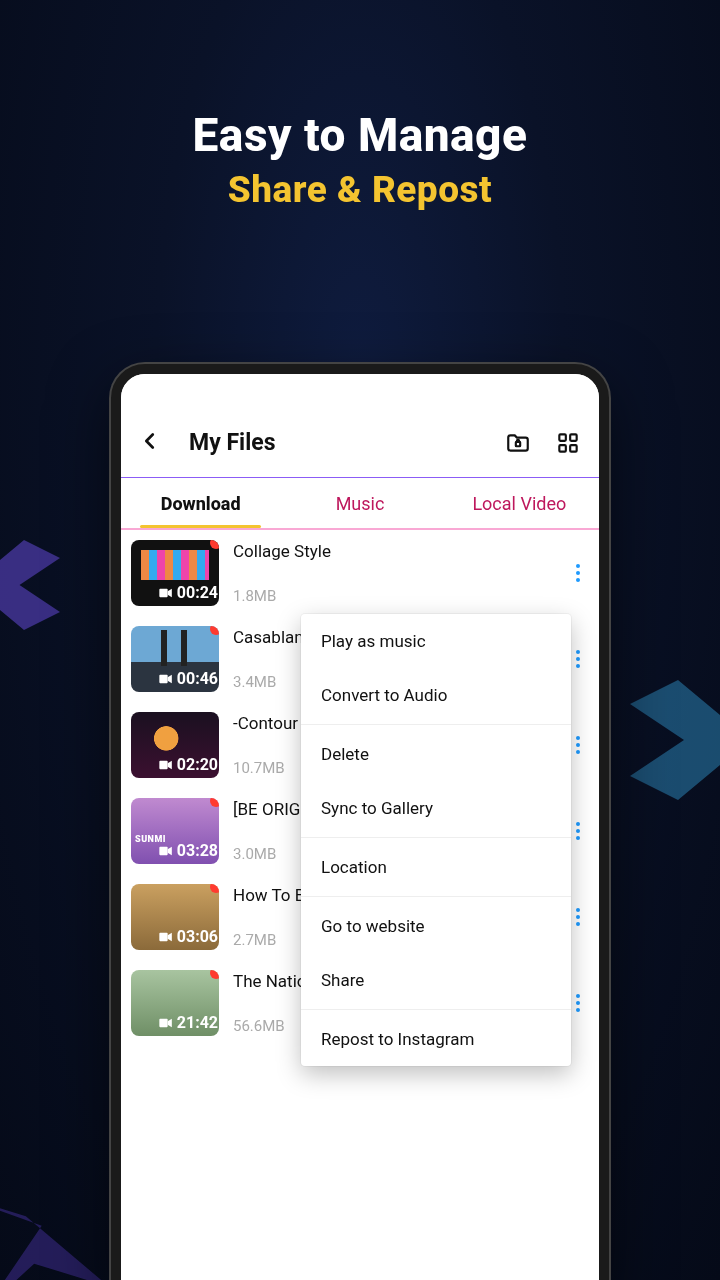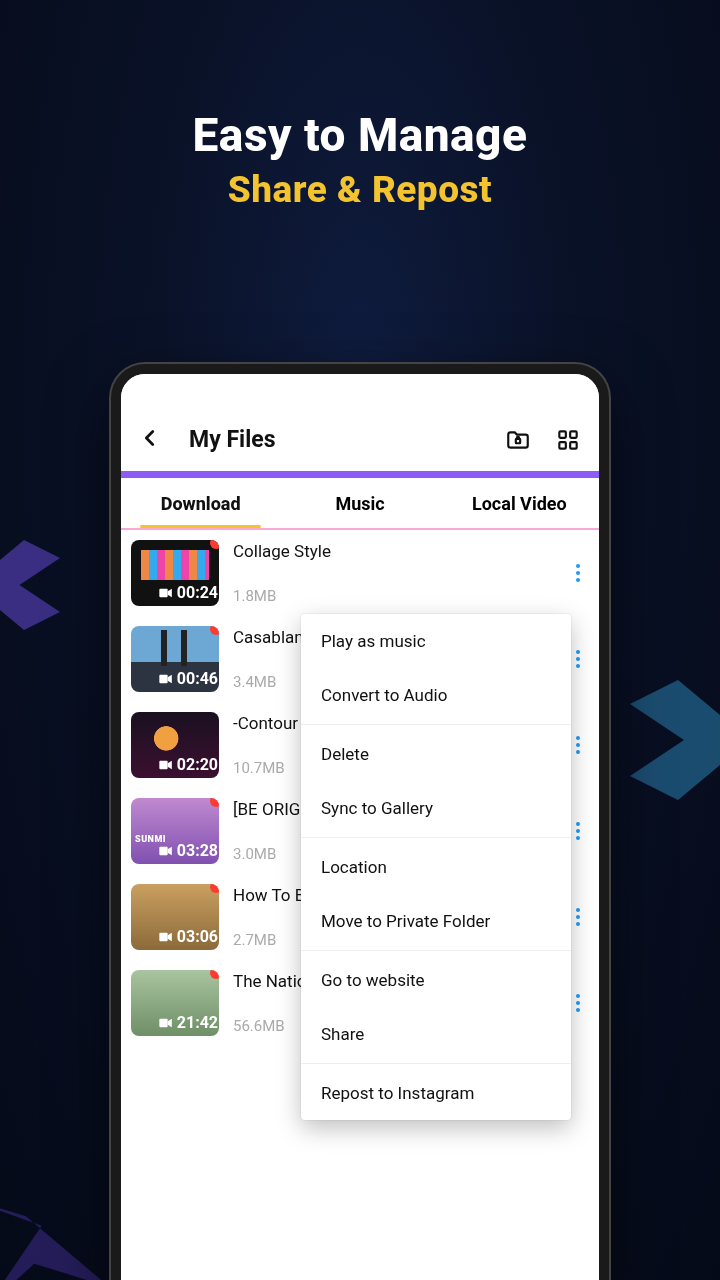--- a/index.html
+++ b/index.html
@@ -55,35 +55,35 @@
   .screen {
     position: absolute; top: 0; left: 0; right: 0; bottom: 0;
     background: #fff;
     padding-top: 34px;
   }
 
   
   .appbar {
     display: flex; align-items: center; gap: 12px;
     height: 70px; padding: 0 18px;
-    border-bottom: 7px solid #8b5cf6;
+    border-bottom: 1px solid #8b5cf6;
   }
   .back-icon svg { width: 22px; height: 22px; }
   .appbar-title { font-size: 23px; font-weight: 700; color:#111; margin-left: 16px; flex:1; }
   .appbar-icons { display:flex; gap: 24px; align-items:center; }
   .icon-btn svg { width: 26px; height: 26px; display:block; }
 
   
   .tabs {
     display: flex; align-items: center; height: 52px;
     border-bottom: 2px solid #f9a8d4;
   }
   .tab {
-    flex: 1; text-align: center; font-size: 18px; font-weight: 700;
-    color: #000000; padding: 12px 0; position: relative;
+    flex: 1; text-align: center; font-size: 18px; font-weight: 400;
+    color: #be185d; padding: 12px 0; position: relative;
   }
   .tab.active { color: #111; font-weight: 800; }
   .tab.active::after {
     content:""; position:absolute; left: 12%; right: 12%; bottom:-2px; height:3px;
     background:#f4c430; border-radius:2px;
   }
 
   
   .list { }
   .row {
@@ -315,21 +315,20 @@
       </div>
 
     <div class="menu" id="menu">
         <div class="menu-item">Play as music</div>
         <div class="menu-item">Convert to Audio</div>
         <div class="menu-sep"></div>
         <div class="menu-item">Delete</div>
         <div class="menu-item">Sync to Gallery</div>
         <div class="menu-sep"></div>
         <div class="menu-item">Location</div>
-        <div class="menu-item">Move to Private Folder</div>
         <div class="menu-sep"></div>
         <div class="menu-item">Go to website</div>
         <div class="menu-item">Share</div>
         <div class="menu-sep"></div>
         <div class="menu-item">Repost to Instagram</div>
       </div>
 
   </div>
 </div>
 

